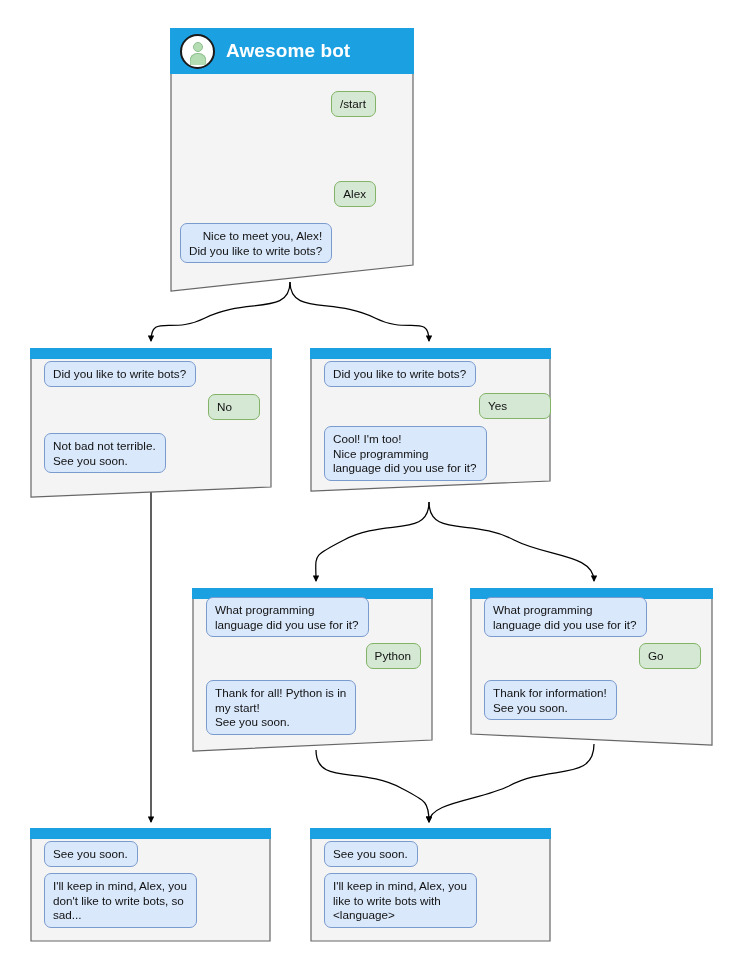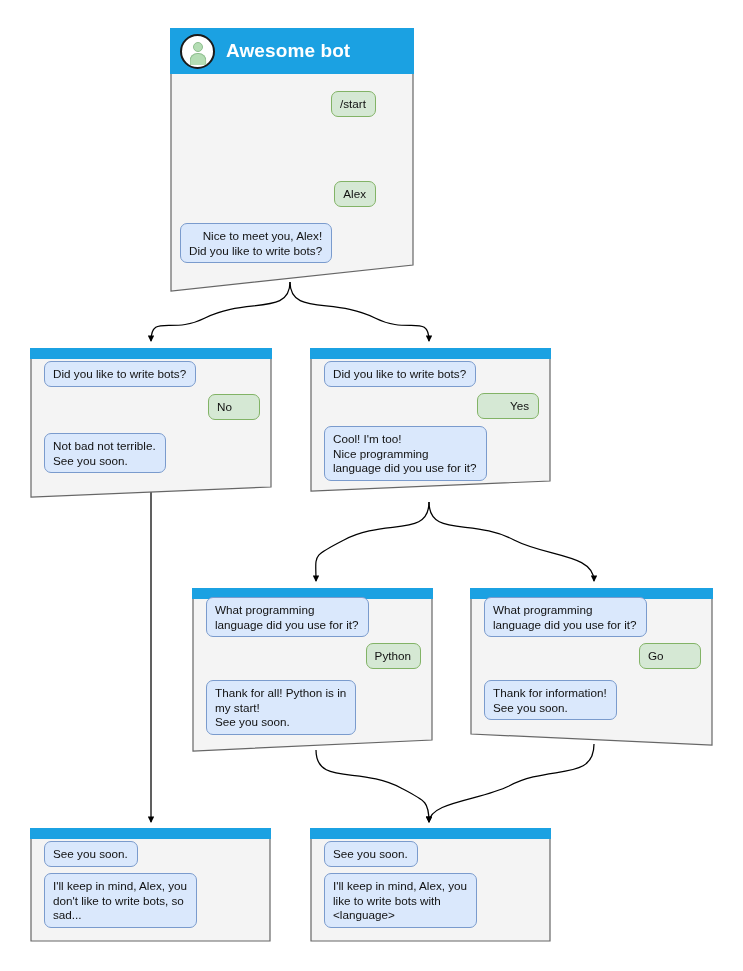--- a/index.html
+++ b/index.html
@@ -119,21 +119,21 @@
     </div>
   </div>
 
   <div class="card" style="left:310px;top:348px;width:241px;height:144px;">
     <svg class="shape" viewBox="0 0 241 144" preserveAspectRatio="none" xmlns="http://www.w3.org/2000/svg">
       <path d="M 1 1 L 240 1 L 240 133 L 1 143 Z" fill="#f4f4f4" stroke="#666666" stroke-width="1.2"></path>
     </svg>
     <div class="content">
       <div class="hdr small"></div>
       <div class="bubble bot" style="left:14px;top:13px;">Did you like to write bots?</div>
-      <div class="bubble user" style="right:12px;top:45px;width:62px;text-align:right;">Yes</div>
+      <div class="bubble user" style="right:0;top:45px;width:72px;">Yes</div>
       <div class="bubble bot" style="left:14px;top:78px;">Cool! I'm too!
 Nice programming
 language did you use for it?</div>
     </div>
   </div>
 
   <div class="card" style="left:192px;top:588px;width:241px;height:164px;">
     <svg class="shape" viewBox="0 0 241 164" preserveAspectRatio="none" xmlns="http://www.w3.org/2000/svg">
       <path d="M 1 1 L 240 1 L 240 152 L 1 163 Z" fill="#f4f4f4" stroke="#666666" stroke-width="1.2"></path>
     </svg>

